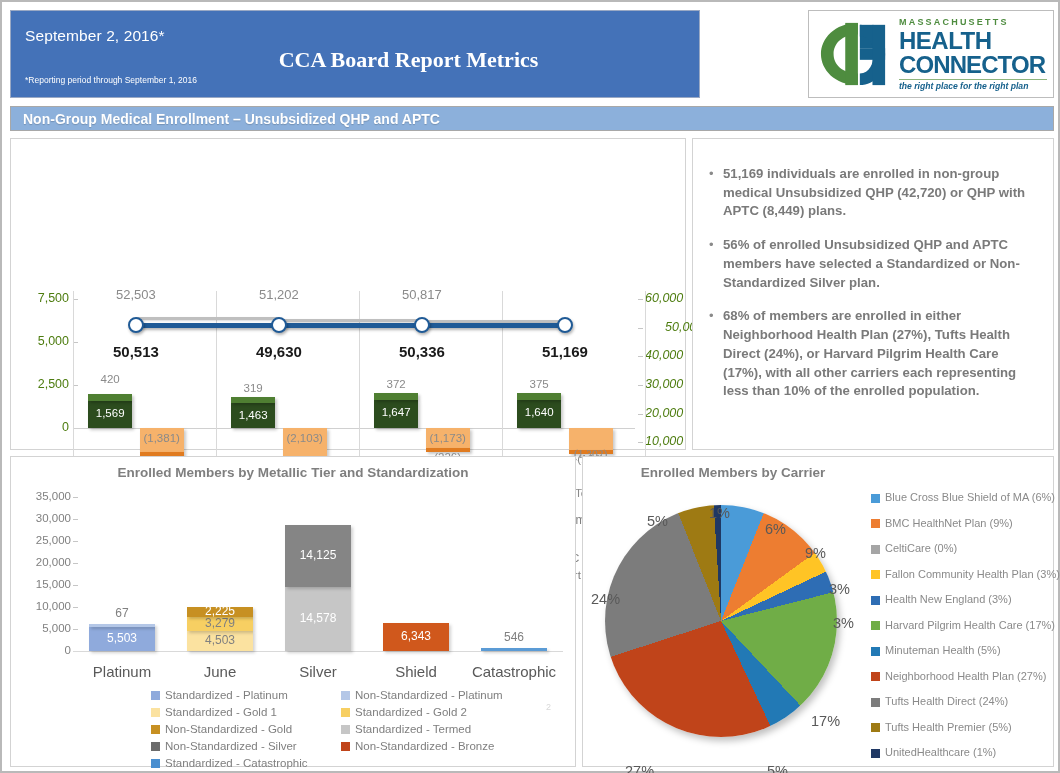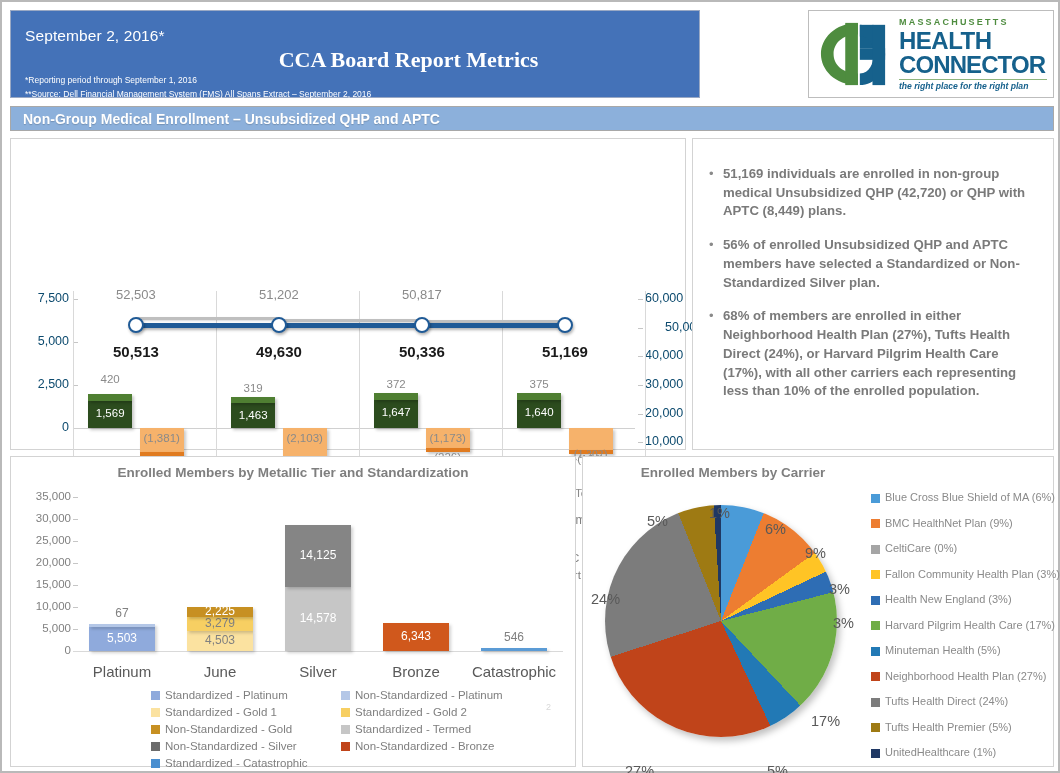--- a/index.html
+++ b/index.html
@@ -57,23 +57,23 @@
 
   
   .panel { position:absolute; background:#fff; border:1px solid #d3d3d3; }
   #panel-top    { left:8px;   top:136px; width:676px; height:312px; }
   #panel-bullets{ left:690px; top:136px; width:362px; height:312px; }
   #panel-tier   { left:8px;   top:454px; width:566px; height:311px; }
   #panel-pie    { left:580px; top:454px; width:472px; height:311px; }
 
   
   .tc { position:absolute; left:0; top:0; width:676px; height:312px; }
-  .ax-lbl { position:absolute; font-size:12.5px; color:#0c4a6e; white-space:nowrap; }
+  .ax-lbl { position:absolute; font-size:12.5px; color:#4d7c0f; white-space:nowrap; }
   .ax-l { text-align:right; width:58px; left:0; }
-  .ax-r { text-align:right; left:634px; }
+  .ax-r { text-align:right; left:634px;font-style:italic; }
   .tick { position:absolute; width:5px; height:1px; background:#c6c6c6; }
   .vsep { position:absolute; width:1px; background:#d9d9d9; }
   .zeroline { position:absolute; left:62px; width:562px; height:1px; background:#d0d0d0; }
 
   .bar { position:absolute; box-shadow:2px 2px 3px rgba(0,0,0,.22); }
   .b-add-unsub { background:#2c4c1e; }
   .b-add-aptc  { background:#4f7f32; }
   .b-term-unsub{ background:#f6b26b; }
   .b-term-aptc { background:#e07b20; }
   .bar-val {
@@ -130,21 +130,20 @@
 </style>
 </head>
 <body>
 
 <div class="page">
 
   <div class="hdr">
     <div class="hdr-date">September 2, 2016*</div>
     <div class="hdr-title">CCA Board Report Metrics</div>
     <div class="hdr-note1">*Reporting period through September 1, 2016</div>
-    <div class="hdr-note2">**Source: Dell Financial Management System (FMS) All Spans Extract – September 2, 2016</div>
   </div>
 
   <div class="logo">
     <svg class="logo-mark" viewBox="0 0 80 72">
       <path d="M44 4 C20 4 6 20 6 36 C6 52 20 68 44 68 L44 56 C28 56 19 47 19 36 C19 25 28 16 44 16 Z" fill="#4e8c3f"></path>
       <rect x="31" y="4" width="13" height="64" fill="#4e8c3f"></rect>
       <path d="M46 6 L60 6 L60 30 L46 30 Z" fill="#16618c"></path>
       <path d="M46 6 C62 6 72 18 72 36 C72 54 62 68 46 68 L46 56 C56 56 60 46 60 36 C60 26 56 18 46 18 Z" fill="#16618c"></path>
       <rect x="46" y="30" width="26" height="12" fill="#16618c"></rect>
       <rect x="59" y="6" width="13" height="62" fill="#16618c"></rect>
@@ -315,21 +314,21 @@
         <div class="tseg" style="left:176px;top:149.9692px;width:66px;height:9.790000000000001px;background:#c79022;"></div>
         <div class="tseg-v" style="left:176px;top:146.8642px;width:66px;color:#ffffff;">2,225</div>
         <div class="tier-cat" style="left:148px;top:206px;width:122px;">June</div>
         <div class="tseg" style="left:274px;top:129.8568px;width:66px;height:64.14320000000001px;background:#c6c6c6;"></div>
         <div class="tseg-v" style="left:274px;top:153.9284px;width:66px;color:#ffffff;">14,578</div>
         <div class="tseg" style="left:274px;top:67.70679999999999px;width:66px;height:62.150000000000006px;background:#858585;"></div>
         <div class="tseg-v" style="left:274px;top:90.78179999999999px;width:66px;color:#ffffff;">14,125</div>
         <div class="tier-cat" style="left:246px;top:206px;width:122px;">Silver</div>
         <div class="tseg" style="left:372px;top:166.0908px;width:66px;height:27.909200000000002px;background:#d0581c;"></div>
         <div class="tseg-v" style="left:372px;top:172.0454px;width:66px;color:#ffffff;">6,343</div>
-        <div class="tier-cat" style="left:344px;top:206px;width:122px;">Bronze</div>
+        <div class="tier-cat" style="left:344px;top:206px;width:122px;">Shield</div>
         <div class="tseg" style="left:470px;top:191px;width:66px;height:3px;background:#5b9bd5;"></div>
         <div class="tseg-v" style="left:460px;top:173px;width:86px;color:#808080;">546</div>
         <div class="tier-cat" style="left:442px;top:206px;width:122px;">Catastrophic</div>
         <div class="tl-row" style="left:140px;top:232px;"><span class="tsw" style="background: rgb(143, 170, 220);"></span><span>Standardized - Platinum</span></div>
         <div class="tl-row" style="left:330px;top:232px;"><span class="tsw" style="background: rgb(180, 199, 231);"></span><span>Non-Standardized - Platinum</span></div>
         <div class="tl-row" style="left:140px;top:249px;"><span class="tsw" style="background: rgb(251, 226, 160);"></span><span>Standardized - Gold 1</span></div>
         <div class="tl-row" style="left:330px;top:249px;"><span class="tsw" style="background: rgb(247, 207, 98);"></span><span>Standardized - Gold 2</span></div>
         <div class="tl-row" style="left:140px;top:266px;"><span class="tsw" style="background: rgb(199, 144, 34);"></span><span>Non-Standardized - Gold</span></div>
         <div class="tl-row" style="left:330px;top:266px;"><span class="tsw" style="background: rgb(198, 198, 198);"></span><span>Standardized - Termed</span></div>
         <div class="tl-row" style="left:140px;top:283px;"><span class="tsw" style="background: rgb(107, 107, 107);"></span><span>Non-Standardized - Silver</span></div>

